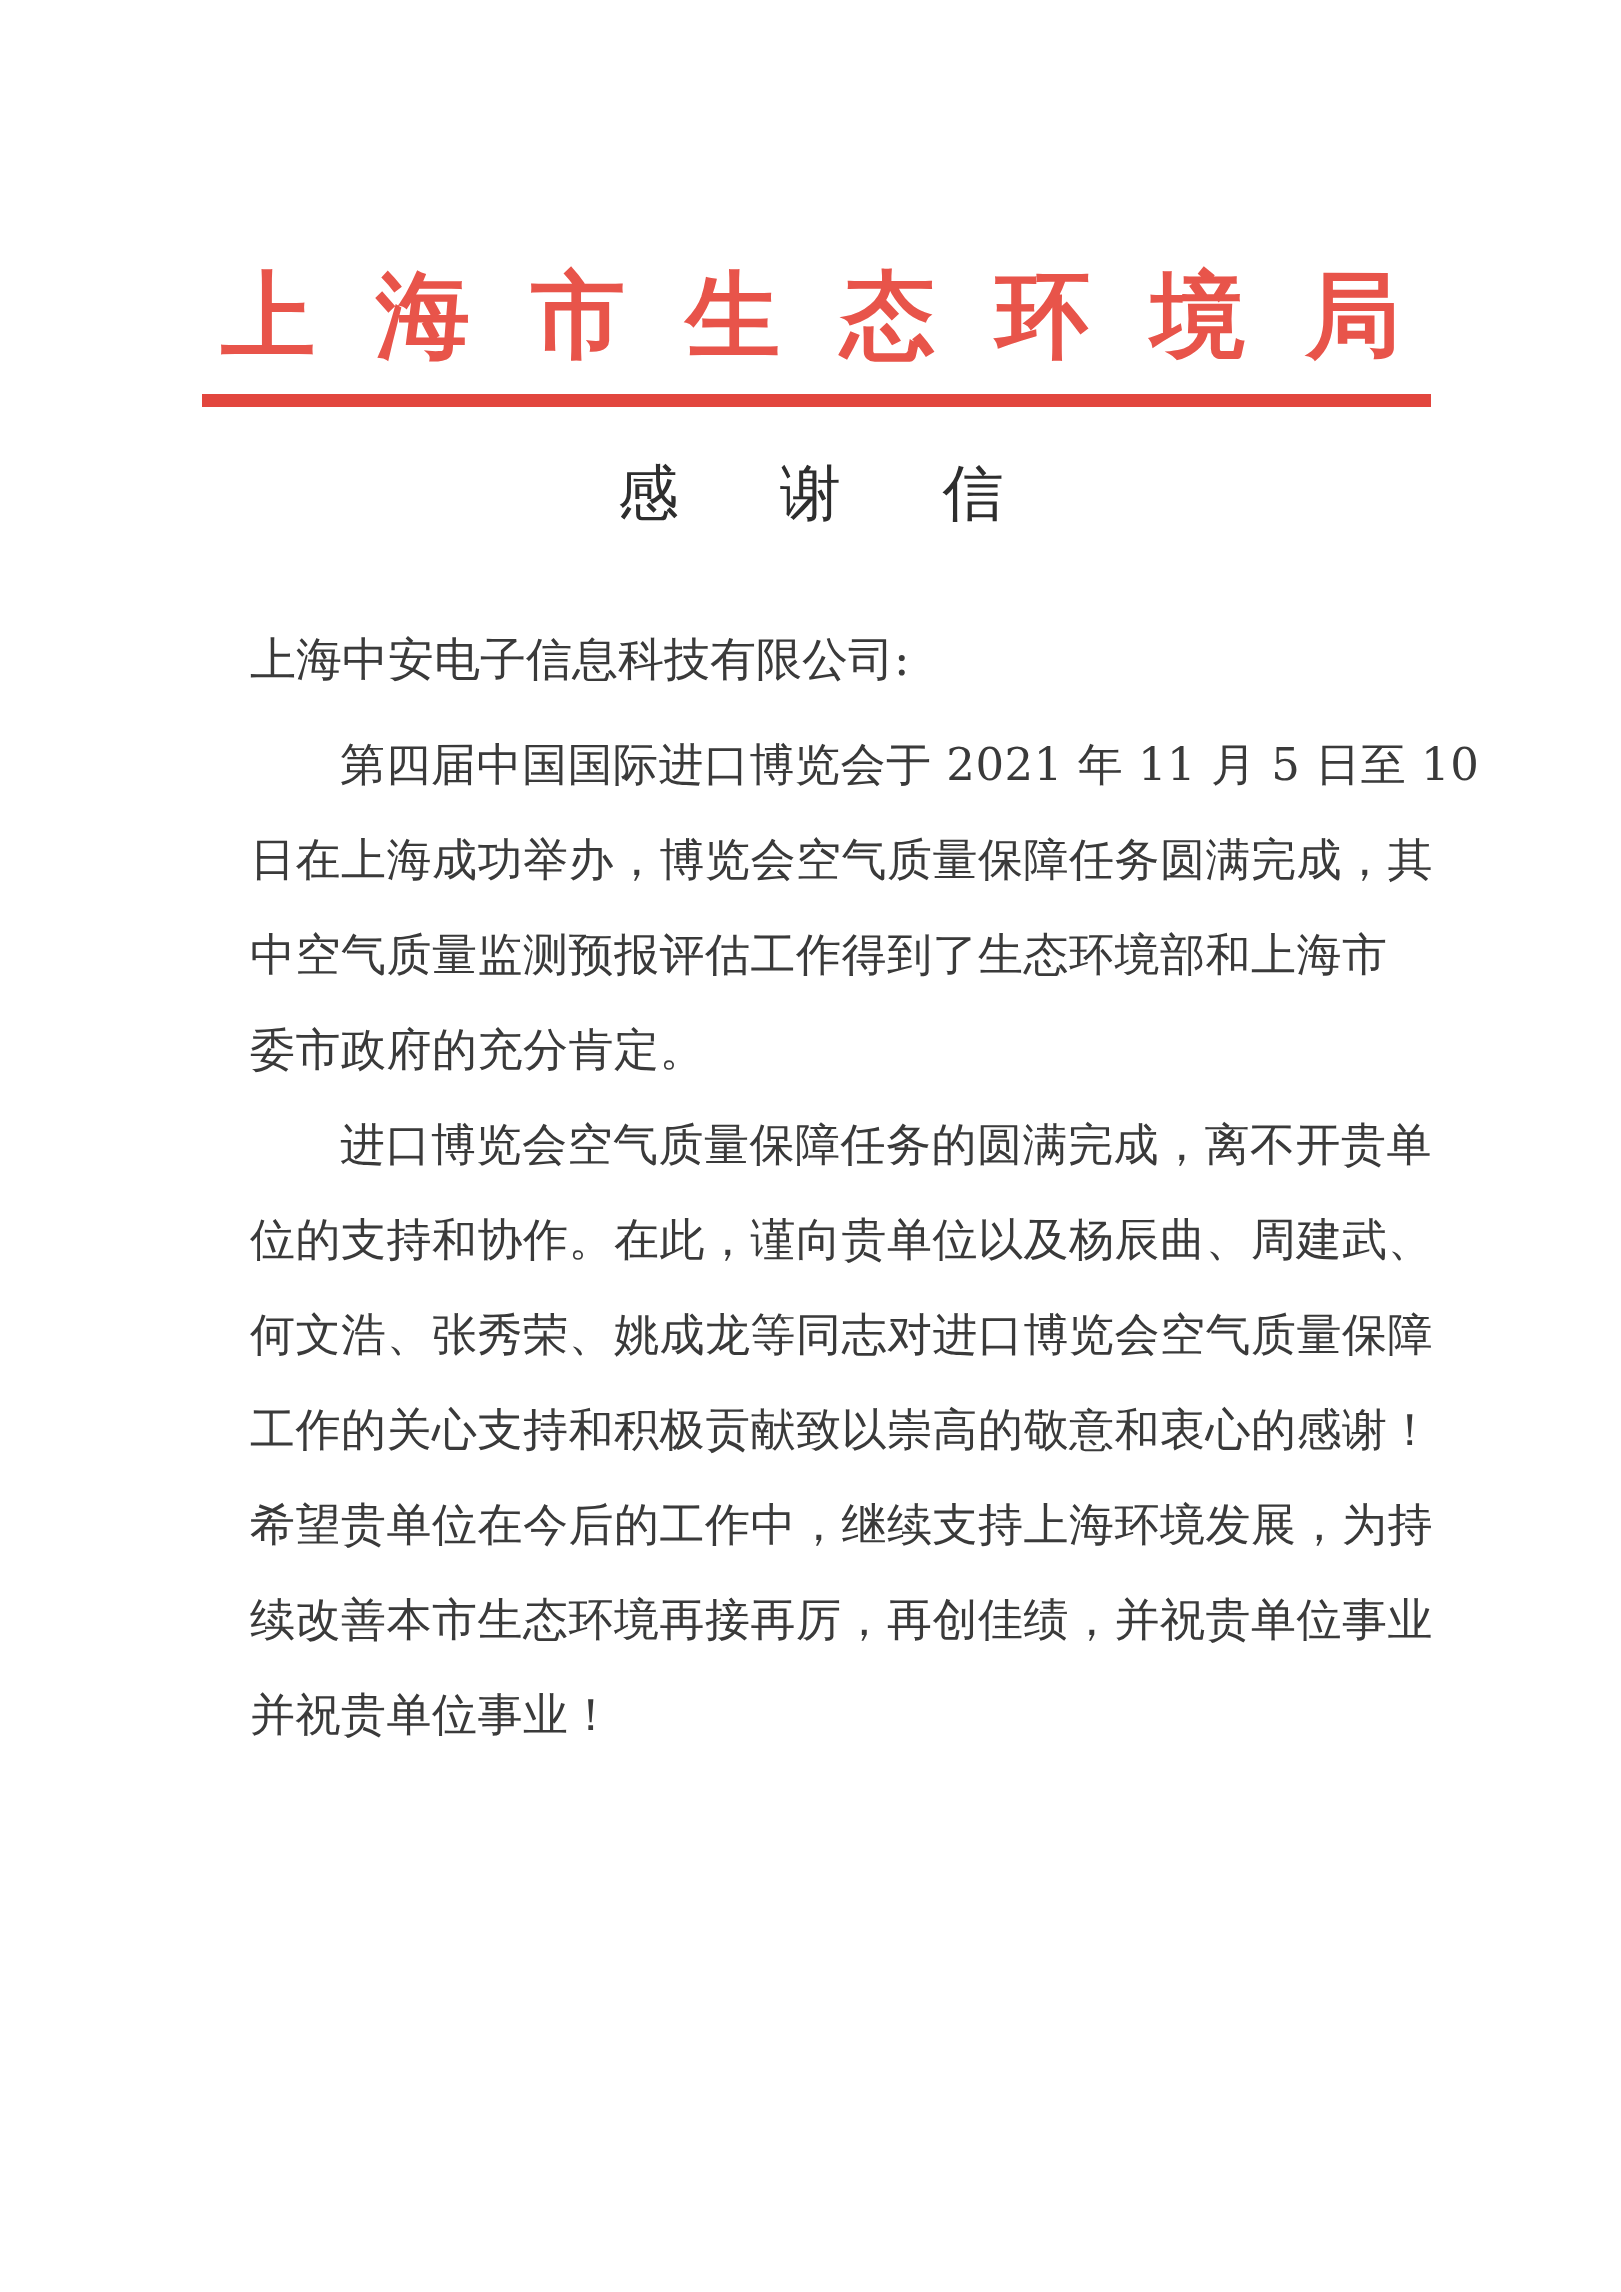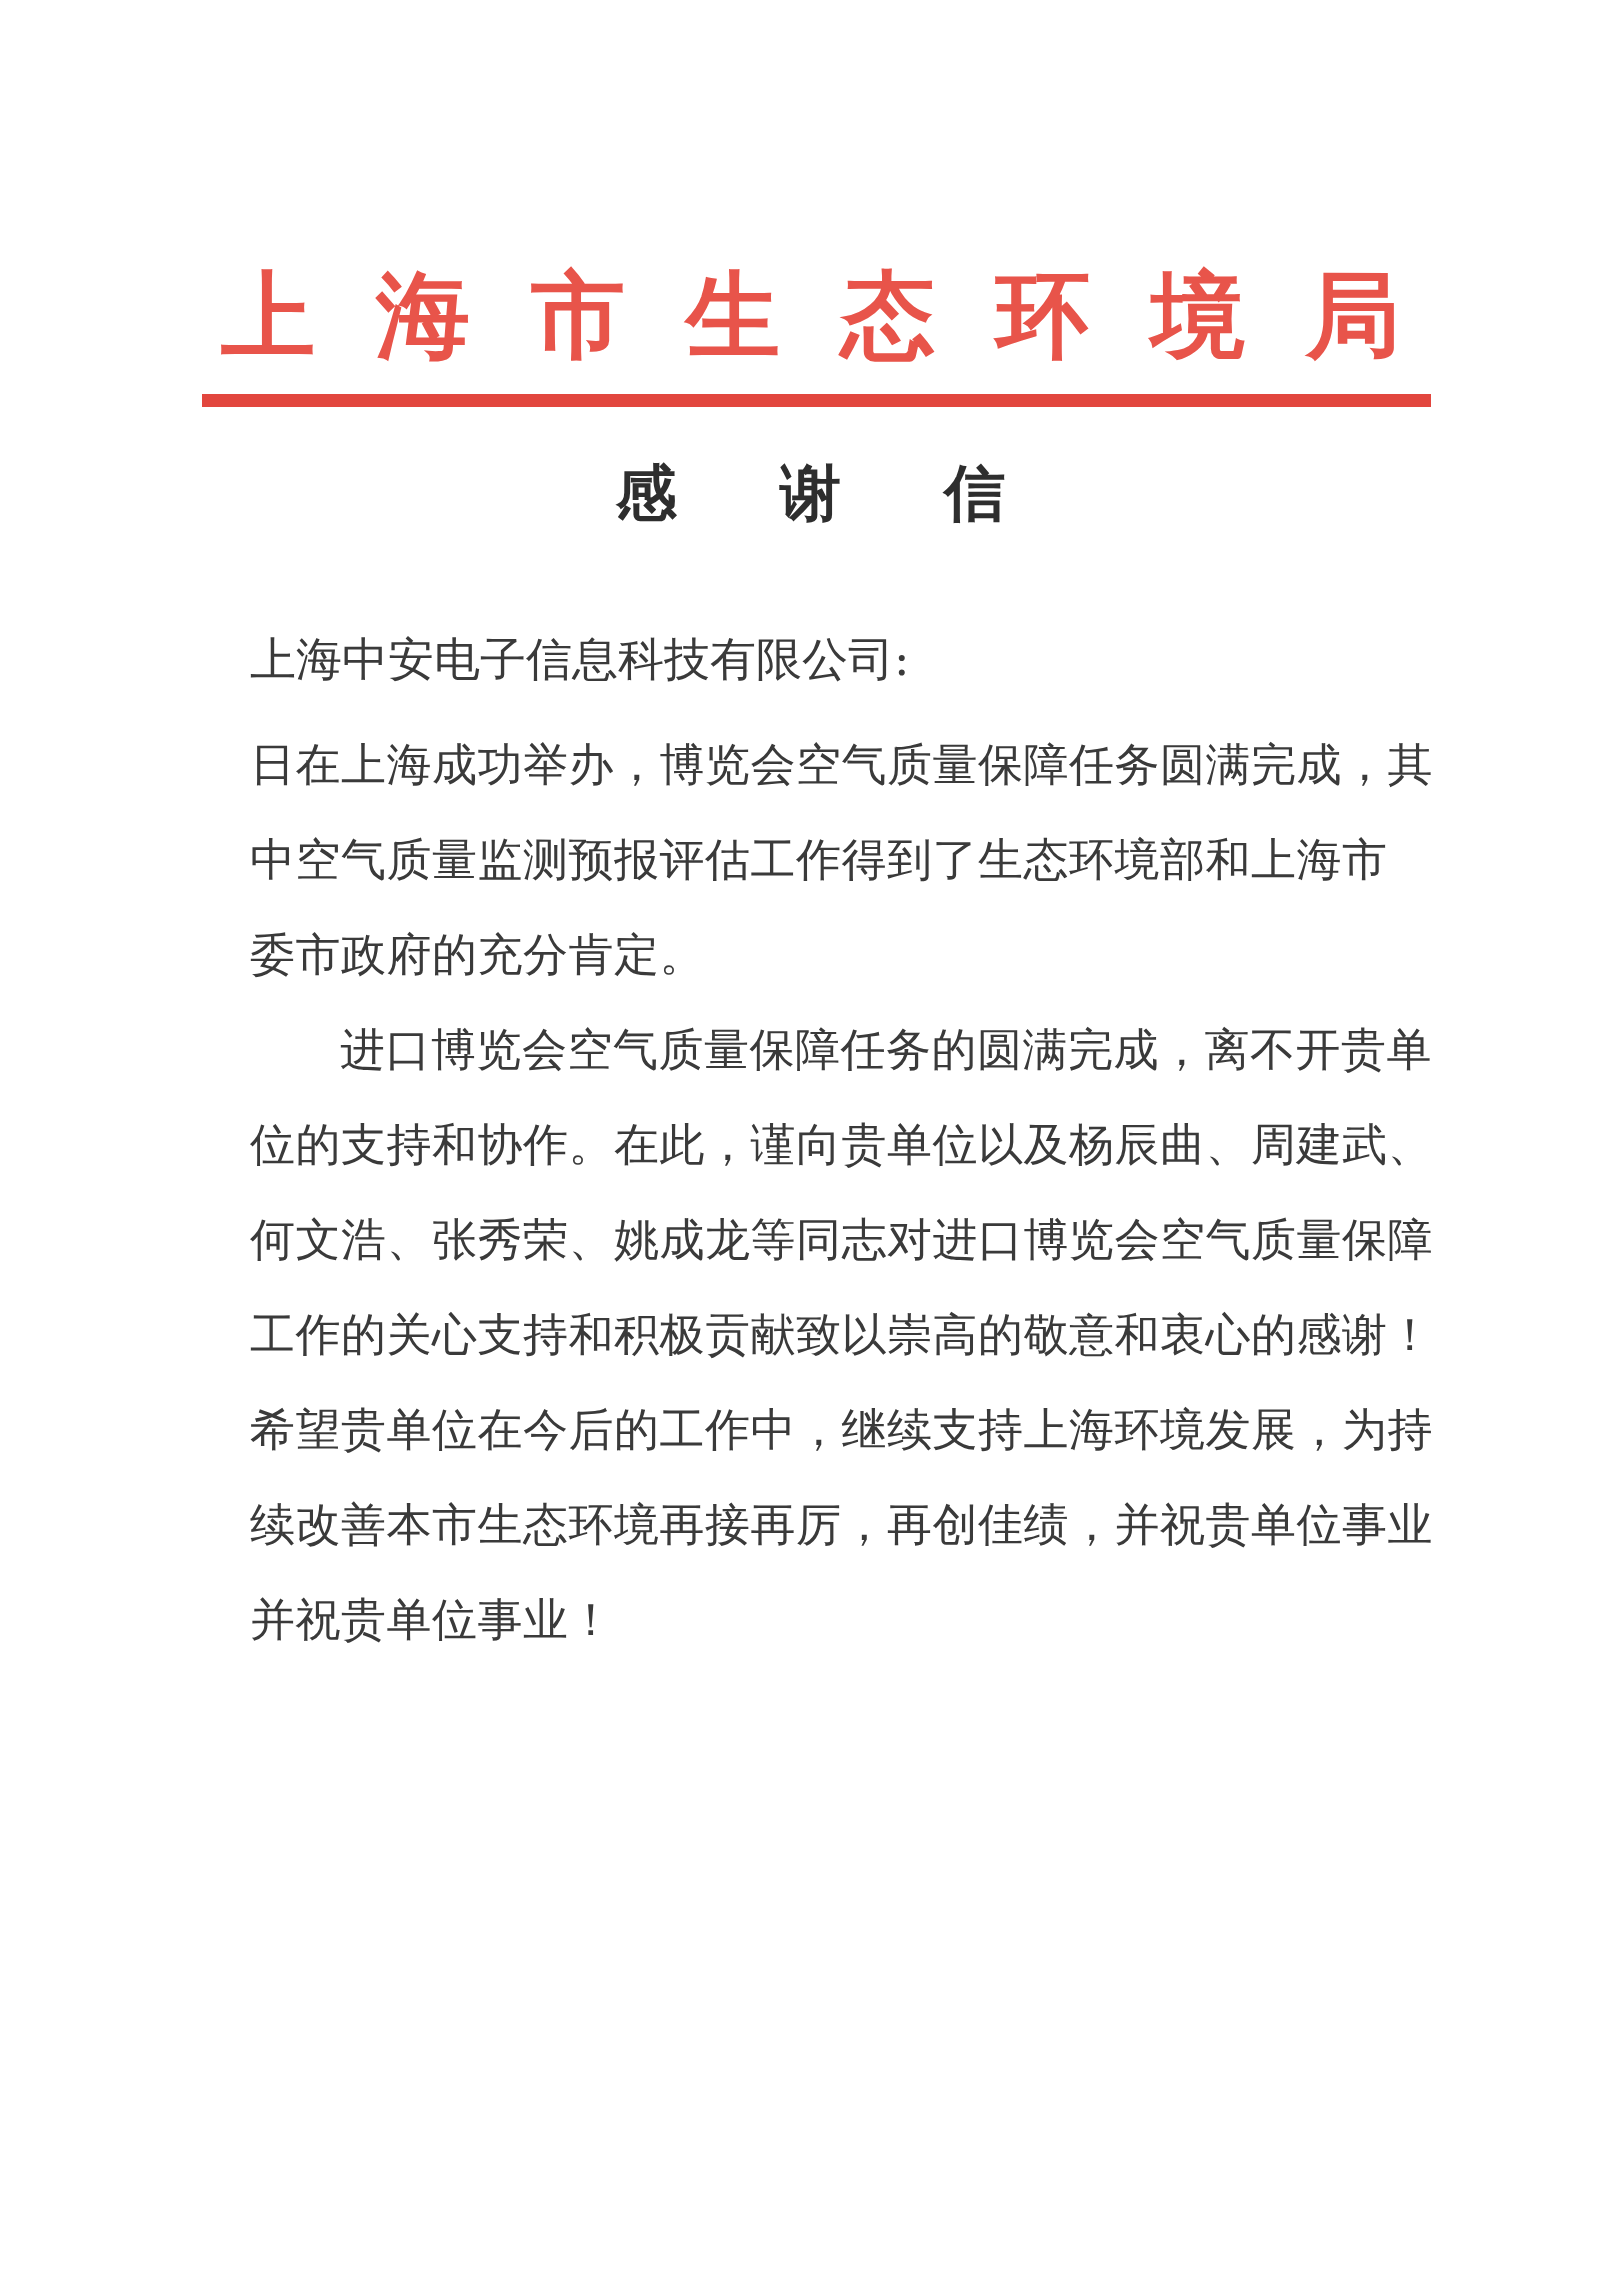--- a/index.html
+++ b/index.html
@@ -36,21 +36,21 @@
     height: 12.7px;
     background: #e2463e;
   }
 
   .letter-title {
     position: absolute;
     left: 0; right: 0;
     top: 453px;
     text-align: center;
     font-size: 61px;
-    font-weight: bold;
+    font-weight: normal;
     color: #2e2e2e;
     letter-spacing: 41px;
     padding-left: 41px;
     white-space: nowrap;
   }
 
   .addressee {
     position: absolute;
     left: 250px;
     top: 632px;
@@ -128,20 +128,21 @@
 
   <div class="agency-header">上海市生态环境局</div>
 
   <div class="red-rule"></div>
 
   <div class="letter-title">感 谢 信</div>
 
   <div class="addressee">上海中安电子信息科技有限公司:</div>
 
   <div class="body-lines" id="body-lines">
+      <div class="body-line indent">第四届中国国际进口博览会于 2021 年 11 月 5 日至 10</div>
       <div class="body-line">日在上海成功举办，博览会空气质量保障任务圆满完成，其</div>
       <div class="body-line">中空气质量监测预报评估工作得到了生态环境部和上海市</div>
       <div class="body-line">委市政府的充分肯定。</div>
       <div class="body-line indent">进口博览会空气质量保障任务的圆满完成，离不开贵单</div>
       <div class="body-line">位的支持和协作。在此，谨向贵单位以及杨辰曲、周建武、</div>
       <div class="body-line">何文浩、张秀荣、姚成龙等同志对进口博览会空气质量保障</div>
       <div class="body-line">工作的关心支持和积极贡献致以崇高的敬意和衷心的感谢！</div>
       <div class="body-line">希望贵单位在今后的工作中，继续支持上海环境发展，为持</div>
       <div class="body-line">续改善本市生态环境再接再厉，再创佳绩，并祝贵单位事业</div>
       <div class="body-line">并祝贵单位事业！</div>

